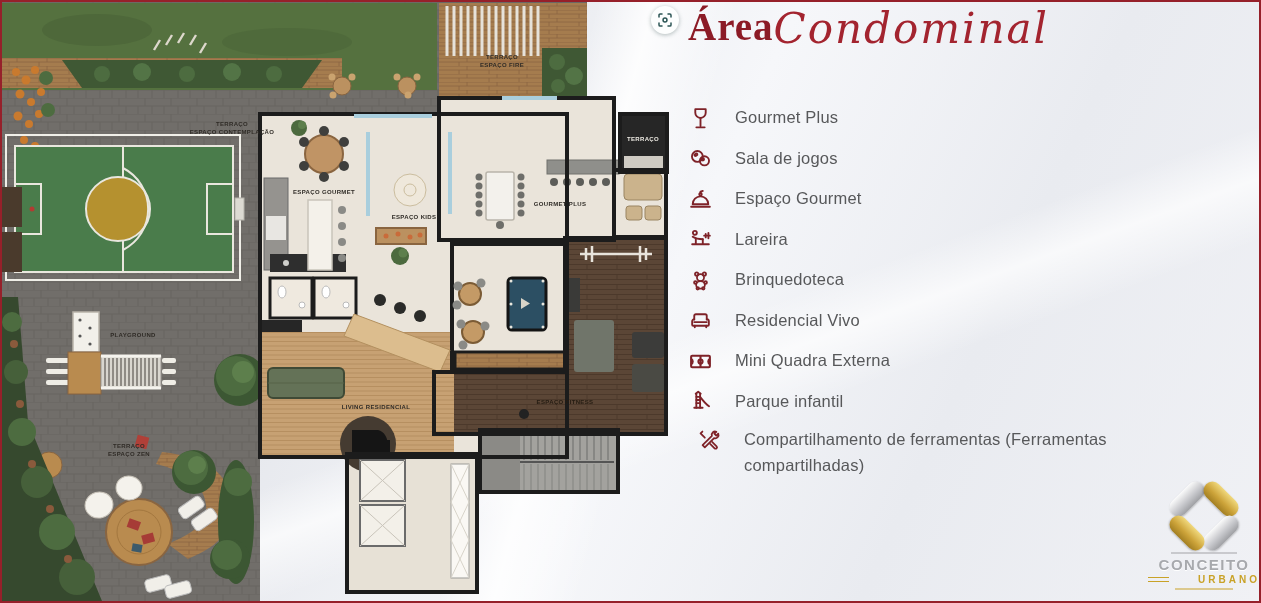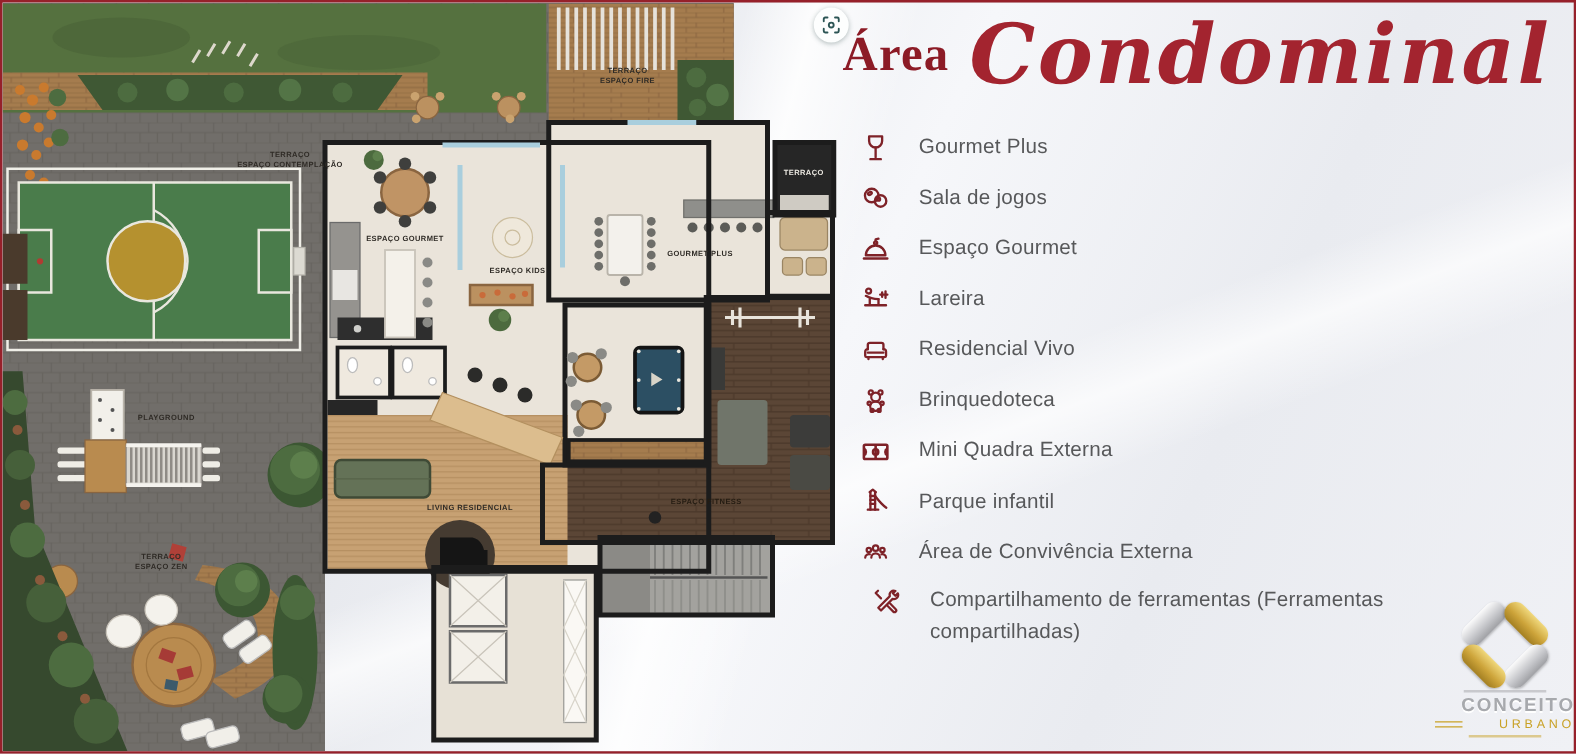--- a/index.html
+++ b/index.html
@@ -20,49 +20,49 @@
     color:#2f2b26; text-align:center; white-space:nowrap; pointer-events:none;
   }
   .plan-label.white{color:#ece9e2;}
   .plan-label.on-wood{color:#241c12;}
   
   .scan-btn{
     position:absolute; left:649px; top:4px; width:28px; height:28px; border-radius:50%;
     background:#fdfefe; box-shadow:0 1px 4px rgba(40,70,70,.35);
     display:flex; align-items:center; justify-content:center; cursor:pointer;
   }
-  .title{position:absolute; left:672px; top:2px; display:flex; align-items:center; white-space:nowrap;}
+  .title{position:absolute; left:686px; top:2px; display:flex; align-items:flex-start; white-space:nowrap;}
   .title .word{font-family:"Liberation Serif", serif; font-weight:700; font-size:39px; color:#8c1b26; letter-spacing:1px;}
   .title .script{
-    font-family:"DejaVu Serif", serif; font-style:italic; font-weight:700;
-    font-size:66px; color:#a3242f; margin-left:16px; letter-spacing:2px;
+    font-family:"DejaVu Serif", serif; font-style:italic; font-weight:400;
+    font-size:42px; color:#a3242f; margin-left:0; letter-spacing:2px;
   }
   
   .amenities{position:absolute; left:684px; top:96px; width:430px; margin:0; padding:0; list-style:none;}
   .amenities li{display:flex; align-items:center; height:40.5px;}
   .amenities li.tall{height:auto; min-height:56px; align-items:flex-start; padding-top:5px;justify-content:flex-end;}
   .amenities .ico{width:28px; height:27px; flex:0 0 28px; margin-right:21px; display:flex; align-items:center; justify-content:center;}
   .amenities .lbl{font-size:16.5px; color:#57585a; letter-spacing:.2px; line-height:1.55;}
   .amenities li.tall .lbl{max-width:372px;}
   
   .logo{position:absolute; left:1146px; top:474px; width:112px; height:122px;}
   .logo .mark{position:absolute; left:16px; top:0; width:80px; height:80px;}
   .logo .bar{position:absolute; width:42px; height:18px; border-radius:9px; box-shadow:0 1px 2px rgba(0,0,0,.25);}
   .bar.silver{background:linear-gradient(180deg,#fbfbfb,#c4c5c9 60%,#9fa0a4);}
   .bar.gold{background:linear-gradient(180deg,#f0d87c,#cda43a 55%,#a37f22);}
   .bar.b1{left:2px;  top:14px; transform:rotate(-45deg);}
   .bar.b2{left:36px; top:14px; transform:rotate(45deg);}
   .bar.b3{left:36px; top:48px; transform:rotate(-45deg);}
   .bar.b4{left:2px;  top:48px; transform:rotate(45deg);}
-  .logo .txt{position:absolute; left:0; top:76px; width:112px; text-align:right;}
+  .logo .txt{position:absolute; left:0; top:76px; width:112px; text-align:center;}
   .logo .tagline-top{margin:0 auto 2px; width:66px; height:2px; background:#a9aaad; opacity:.55;}
   .logo .brand{font-size:15px; font-weight:700; letter-spacing:1.5px; color:#a7a9ad; text-shadow:0 1px 0 #fff;}
   .logo .brand-row{display:flex; align-items:center; justify-content:center; margin-top:1px;}
   .logo .gold-line{width:34px; height:3px; border-top:1px solid #c9a227; border-bottom:1px solid #c9a227; margin-right:5px;}
-  .logo .brand2{font-size:10px; font-weight:400; letter-spacing:3px; color:#c9a227;margin-left:24px;}
+  .logo .brand2{font-size:10px; font-weight:700; letter-spacing:3px; color:#c9a227;margin-left:24px;}
   .logo .tagline-bot{margin:3px auto 0; width:58px; height:2px; background:#c9a227; opacity:.5;}
 </style>
 </head>
 <body>
 
 <div class="stage">
 
   <svg class="plan" viewBox="0 0 668 599">
     <defs>
       <pattern id="pav" width="26" height="16" patternUnits="userSpaceOnUse">
@@ -437,78 +437,65 @@
           <circle cx="6.6" cy="5.6" r="1.9"></circle>
           <path d="M4.5 9.3c2.8 1.8 6.2 2.5 9.7 2.5"></path>
           <path d="M4 16.5h16 M7.5 11.8v4.7 M14.2 11.8v4.7"></path>
           <path d="M15.5 8.3h5.5 M17 6.6v3.4 M19.6 5.8v5"></path>
         </svg>
       </span>
       <span class="lbl">Lareira</span>
     </li>
     <li>
       <span class="ico">
-        <svg width="25" height="25" viewBox="0 0 24 24" fill="none" stroke="#7e2228" stroke-width="1.8" stroke-linecap="round" stroke-linejoin="round">
-          <path d="M6 11V7.5A1.5 1.5 0 0 1 7.5 6h9A1.5 1.5 0 0 1 18 7.5V11"></path>
-          <path d="M6 10.8a2 2 0 0 0-2 2V16a1 1 0 0 0 1 1h14a1 1 0 0 0 1-1v-3.2a2 2 0 0 0-2-2"></path>
-          <path d="M6 13.5h12 M6.5 17v1.5 M17.5 17v1.5"></path>
-        </svg>
-      </span>
-      <span class="lbl">Residencial Vivo</span>
-    </li>
-    <li>
-      <span class="ico">
         <svg width="25" height="25" viewBox="0 0 24 24" fill="none" stroke="#7e2228" stroke-width="1.7" stroke-linecap="round">
           <circle cx="8.3" cy="5.8" r="1.6"></circle>
             <circle cx="15.7" cy="5.8" r="1.6"></circle>
           <circle cx="12" cy="9.2" r="3.4"></circle>
           <ellipse cx="12" cy="16.3" rx="4.2" ry="3.6"></ellipse>
           <circle cx="7.1" cy="14" r="1.3"></circle>
             <circle cx="16.9" cy="14" r="1.3"></circle>
           <circle cx="9.3" cy="19.5" r="1.2"></circle>
             <circle cx="14.7" cy="19.5" r="1.2"></circle>
         </svg>
       </span>
       <span class="lbl">Brinquedoteca</span>
     </li>
     <li>
       <span class="ico">
+        <svg width="25" height="25" viewBox="0 0 24 24" fill="none" stroke="#7e2228" stroke-width="1.8" stroke-linecap="round" stroke-linejoin="round">
+          <path d="M6 11V7.5A1.5 1.5 0 0 1 7.5 6h9A1.5 1.5 0 0 1 18 7.5V11"></path>
+          <path d="M6 10.8a2 2 0 0 0-2 2V16a1 1 0 0 0 1 1h14a1 1 0 0 0 1-1v-3.2a2 2 0 0 0-2-2"></path>
+          <path d="M6 13.5h12 M6.5 17v1.5 M17.5 17v1.5"></path>
+        </svg>
+      </span>
+      <span class="lbl">Residencial Vivo</span>
+    </li>
+    <li>
+      <span class="ico">
         <svg width="25" height="25" viewBox="0 0 24 24" fill="none" stroke="#7e2228" stroke-width="2">
           <rect x="3" y="6.5" width="18" height="11" rx="1"></rect>
           <path d="M12 6.5v11"></path>
             <circle cx="12" cy="12" r="2"></circle>
           <path d="M3 9.5a2.8 2.8 0 0 1 0 5 M21 9.5a2.8 2.8 0 0 0 0 5"></path>
         </svg>
       </span>
       <span class="lbl">Mini Quadra Externa</span>
     </li>
     <li>
       <span class="ico">
         <svg width="25" height="25" viewBox="0 0 24 24" fill="none" stroke="#7e2228" stroke-width="1.8" stroke-linecap="round" stroke-linejoin="round">
           <path d="M7.4 4.5 9.8 2.6 12.2 4.5"></path>
           <path d="M8 4.5V18 M11.6 4.5V18"></path>
           <path d="M8 7.5h3.6 M8 10.5h3.6 M8 13.5h3.6"></path>
           <path d="M11.6 7.5c3.2 4.2 5.2 6.8 8.6 9"></path>
           <path d="M6 18h8"></path>
         </svg>
       </span>
       <span class="lbl">Parque infantil</span>
-    </li>
-    <li>
-      <span class="ico">
-        <svg width="25" height="25" viewBox="0 0 24 24" fill="none" stroke="#7e2228" stroke-width="1.7" stroke-linecap="round">
-          <circle cx="12" cy="8.2" r="2.1"></circle>
-            <path d="M8.7 15.5a3.3 3.3 0 0 1 6.6 0"></path>
-          <circle cx="6.8" cy="9.6" r="1.7"></circle>
-            <path d="M4 15.5a2.8 2.8 0 0 1 3.6-2.6"></path>
-          <circle cx="17.2" cy="9.6" r="1.7"></circle>
-            <path d="M20 15.5a2.8 2.8 0 0 0-3.6-2.6"></path>
-        </svg>
-      </span>
-      <span class="lbl">Área de Convivência Externa</span>
     </li>
     <li class="tall">
       <span class="ico">
         <svg width="25" height="25" viewBox="0 0 24 24" fill="none" stroke="#7e2228" stroke-width="1.7" stroke-linecap="round" stroke-linejoin="round">
           <path d="M18.6 3.6a3.2 3.2 0 0 0-4.3 4L5.4 16.5l2.1 2.1 8.9-8.9a3.2 3.2 0 0 0 4-4.3l-1.9 1.9-1.9-1.9Z"></path>
           <path d="M5.2 3.4 3.4 5.2l4.1 4.1 M14.5 13.3l4.3 4.3a1.3 1.3 0 0 1-1.9 1.9l-4.3-4.3"></path>
         </svg>
       </span>
       <span class="lbl">Compartilhamento de ferramentas (Ferramentas compartilhadas)</span>
     </li>

